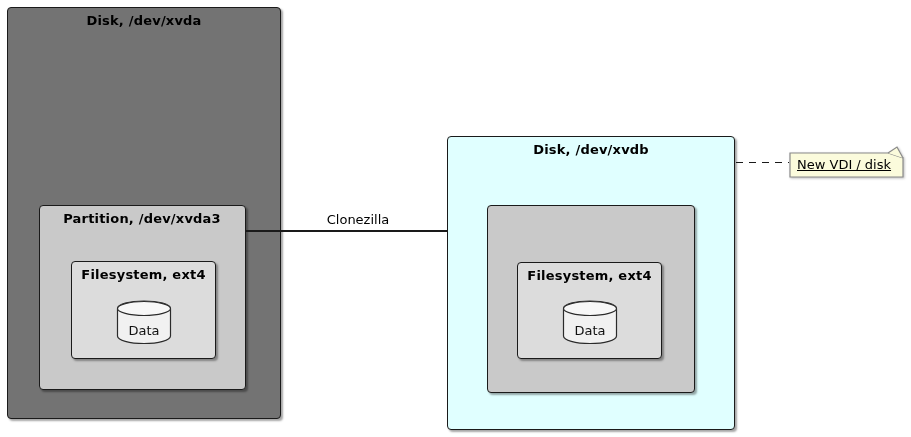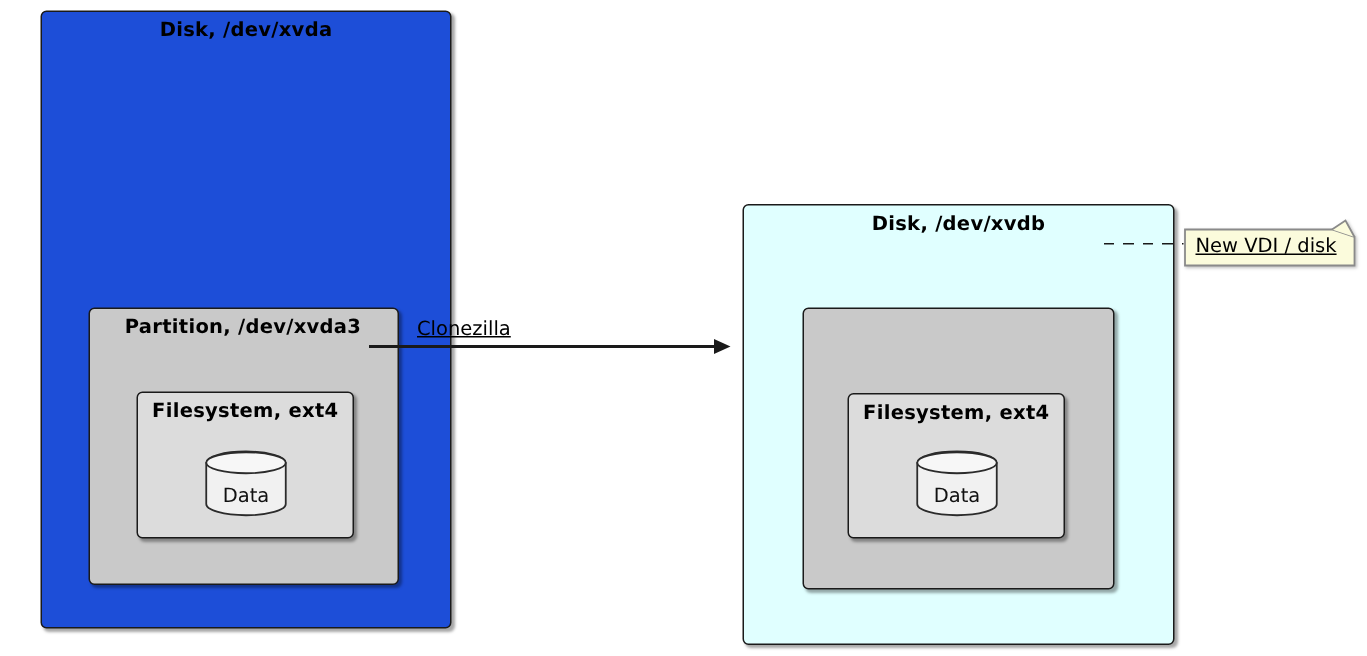--- a/index.html
+++ b/index.html
@@ -10,45 +10,45 @@
     overflow:hidden;
   }
   .node {
     position:absolute; border:1.5px solid #1a1a1a; border-radius:4px;
     box-shadow:2px 2px 2px rgba(0,0,0,0.35);
   }
   .node-title {
     font-size:13px; font-weight:bold; text-align:center;
     padding-top:5px; white-space:nowrap; letter-spacing:0.2px;
   }
-  #disk-a { left:7px; top:7px; width:274px; height:412px; background:#1d4ed8;margin-left:20px; }
+  #disk-a { left:7px; top:7px; width:274px; height:412px; background:#737373; }
   #part-a { left:30.5px; top:196.5px; width:207px; height:185px; background:#C9C9C9; }
   #fs-a   { left:31.5px; top:55.5px; width:145px; height:98px; background:#DCDCDC; }
   #cyl-a  { left:43.5px; top:37.5px; }
 
-  #disk-b { left:447px; top:136px; width:288px; height:294px; background:#E0FFFF;margin-left:48px; }
+  #disk-b { left:447px; top:136px; width:288px; height:294px; background:#E0FFFF; }
   #part-b { left:38.5px; top:67.5px; width:208px; height:188px; background:#C9C9C9; }
   #fs-b   { left:29.5px; top:56.5px; width:145px; height:97px; background:#DCDCDC; }
   #cyl-b  { left:43.5px; top:36.5px; }
 
   .cylinder { position:absolute; }
   .cylinder text { font-family:"DejaVu Sans","Liberation Sans",sans-serif; }
 
   .arrow-line {
     position:absolute; left:246px; top:230px; width:234px; height:1.5px;
     background:#1a1a1a;
   }
   .arrow-head {
     position:absolute; left:476px; top:225.5px; width:0; height:0;
     border-top:5.5px solid transparent; border-bottom:5.5px solid transparent;
     border-left:11px solid #1a1a1a;
   }
   .arrow-label {
     position:absolute; left:278px; top:212px; width:160px;
-    text-align:left; font-size:13px; white-space:nowrap;text-decoration:underline;
+    text-align:center; font-size:13px; white-space:nowrap;
   }
   .dashed-line {
     position:absolute; left:736px; top:161.5px; width:53px; height:1.5px;
     background:repeating-linear-gradient(90deg,#1a1a1a 0 7px,transparent 7px 13px);
   }
   .note-svg {
     position:absolute; left:789px; top:146px;
     filter:drop-shadow(1.5px 1.5px 1px rgba(0,0,0,0.25));
   }
   .note-text {

